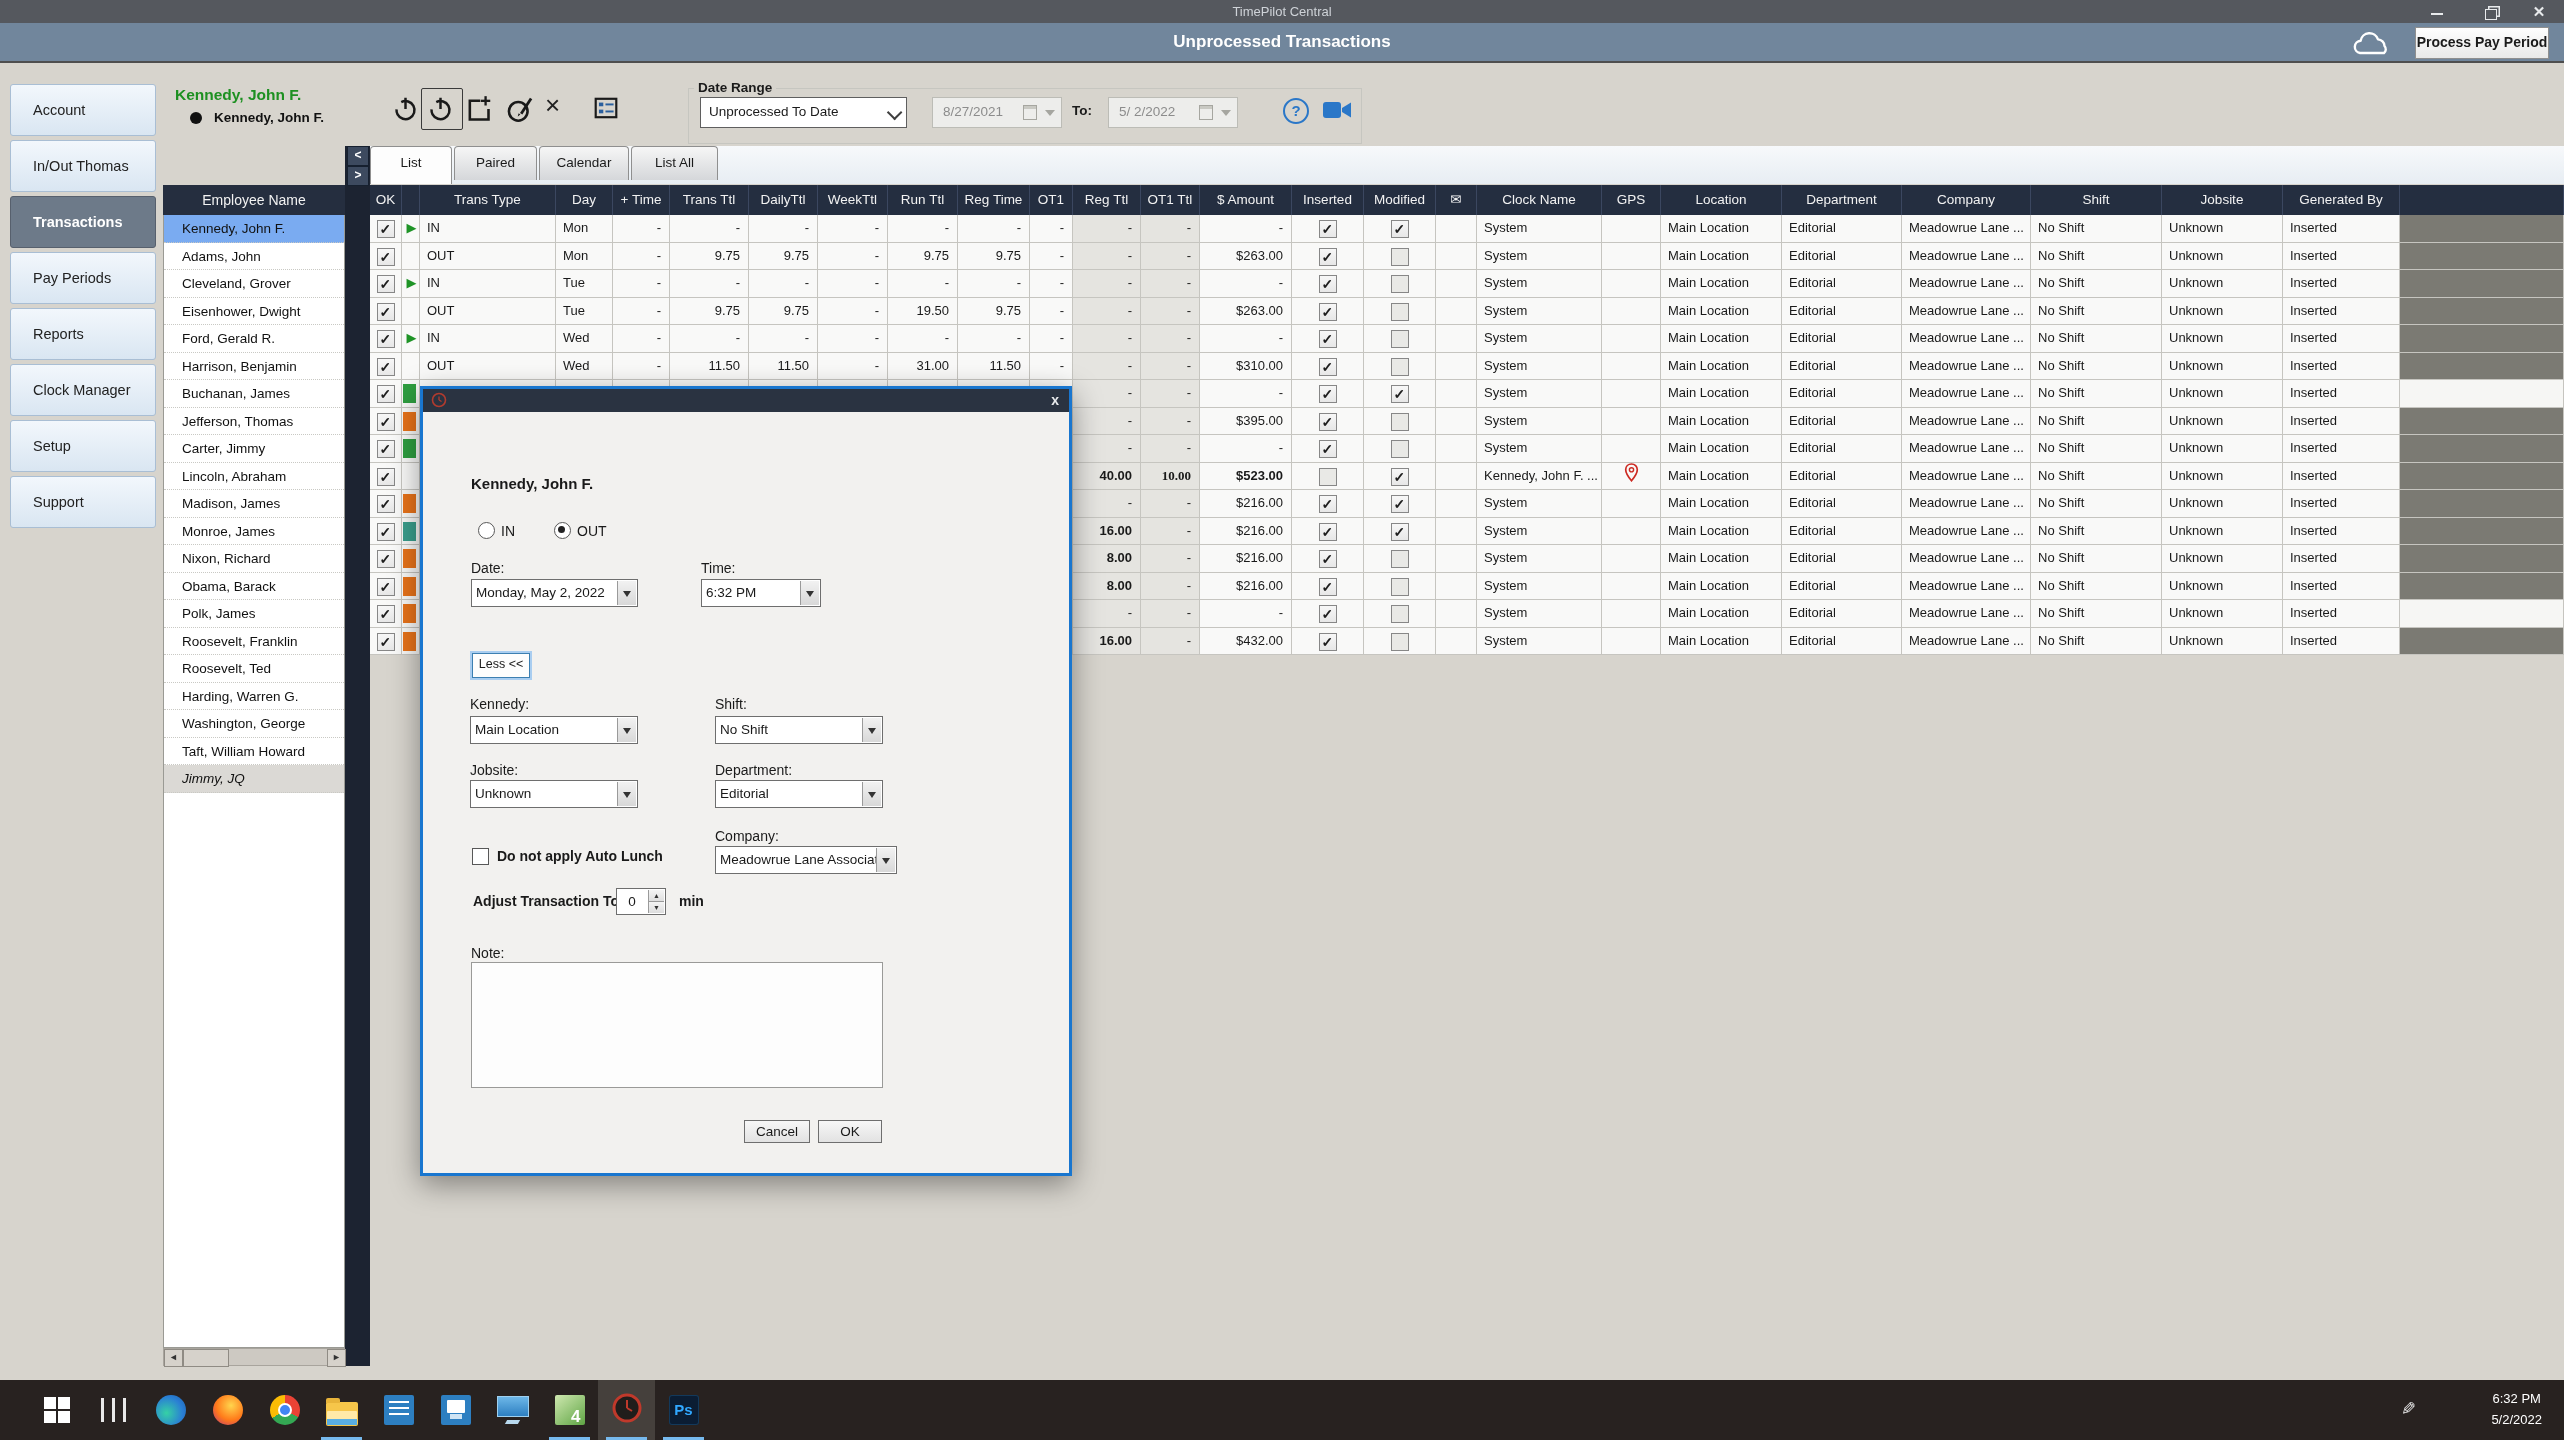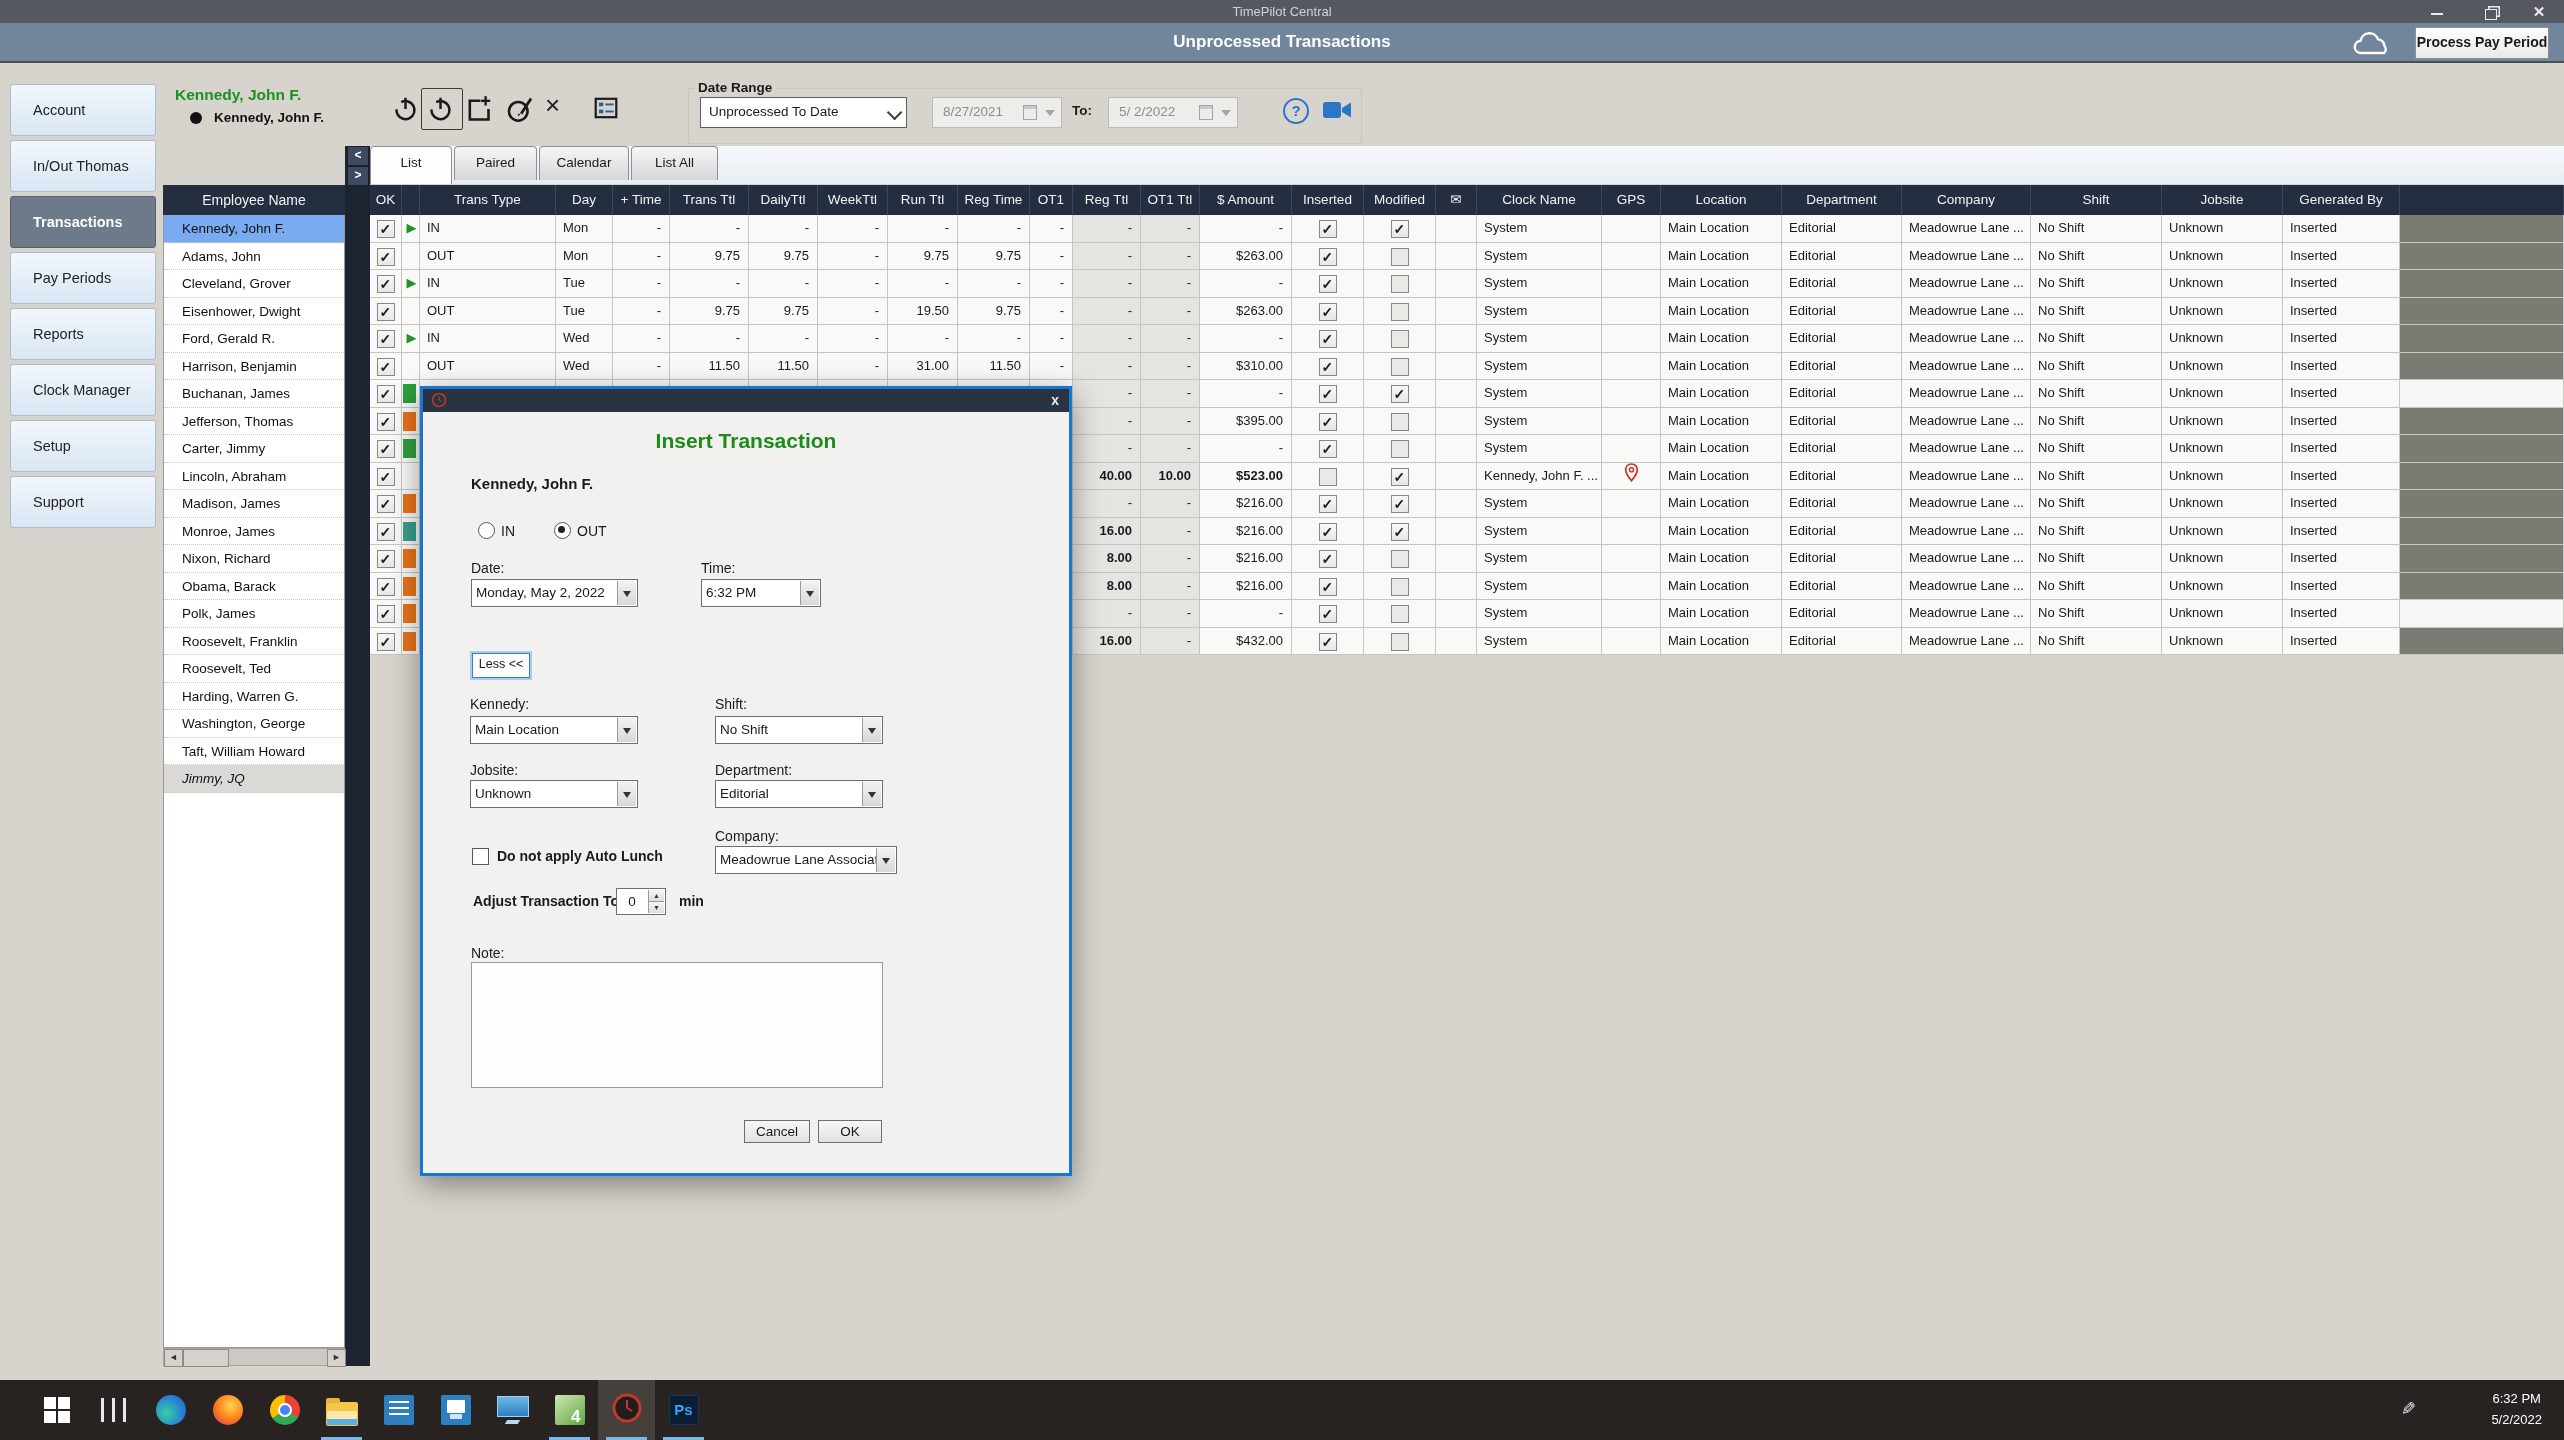--- a/index.html
+++ b/index.html
@@ -569,21 +569,21 @@
       <div class="gc left" style="left: 50px; width: 136px;"><span></span></div>
       <div class="gc left" style="left: 186px; width: 57px;"><span></span></div>
       <div class="gc right" style="left: 243px; width: 57px;"><span></span></div>
       <div class="gc right" style="left: 300px; width: 79px;"><span></span></div>
       <div class="gc right" style="left: 379px; width: 69px;"><span></span></div>
       <div class="gc right" style="left: 448px; width: 70px;"><span></span></div>
       <div class="gc right" style="left: 518px; width: 70px;"><span></span></div>
       <div class="gc right" style="left: 588px; width: 72px;"><span></span></div>
       <div class="gc right" style="left: 660px; width: 43px;"><span></span></div>
       <div class="gc right shade" style="left: 703px; width: 68px;"><span class="bold">40.00</span></div>
-      <div class="gc right shade" style="left: 771px; width: 59px;"><span class="bold">10.00</span></div>
+      <div class="gc right shade" style="left: 771px; width: 59px; font-family: Liberation Serif, serif;"><span class="bold">10.00</span></div>
       <div class="gc right" style="left: 830px; width: 92px;"><span class="bold">$523.00</span></div>
       <div class="gc center" style="left: 922px; width: 72px;"><span class="cb off"></span></div>
       <div class="gc center" style="left: 994px; width: 72px;"><span class="cb on"></span></div>
       <div class="gc center" style="left: 1066px; width: 41px;"></div>
       <div class="gc left" style="left: 1107px; width: 125px;"><span>Kennedy, John F. ...</span></div>
       <div class="gc center" style="left: 1232px; width: 59px;"><svg width="15" height="19" viewBox="0 0 15 19">
           <path d="M7.5 1C4.2 1 1.7 3.5 1.7 6.8c0 4.1 5.8 11 5.8 11s5.8-6.9 5.8-11C13.3 3.5 10.8 1 7.5 1z" fill="none" stroke="#cc2a22" stroke-width="1.7"></path>
           <circle cx="7.5" cy="6.8" r="2.1" fill="none" stroke="#cc2a22" stroke-width="1.4"></circle>
         </svg></div>
       <div class="gc left" style="left: 1291px; width: 121px;"><span>Main Location</span></div>
@@ -780,21 +780,20 @@
   <div class="abs" id="dlg-titlebar">
     <span class="abs" style="left:8px;top:3px;">
       <svg width="16" height="16" viewBox="0 0 16 16">
           <circle cx="8" cy="8" r="6.5" fill="none" stroke="#b23b2e" stroke-width="1.6"></circle>
           <line x1="8" y1="8" x2="8" y2="4.5" stroke="#b23b2e" stroke-width="1.3"></line>
           <line x1="8" y1="8" x2="10.5" y2="9.5" stroke="#b23b2e" stroke-width="1.3"></line>
         </svg>
     </span>
     <span class="abs" id="dlg-close">x</span>
   </div>
-  <div class="abs" id="dlg-title">Insert Transaction</div>
   <div class="abs" id="dlg-emp">Kennedy, John F.</div>
 
   <div class="abs radio" style="left:55px;top:133px;"></div>
   <span class="abs dlbl" style="left:78px;top:134px;">IN</span>
   <div class="abs radio on" style="left:131px;top:133px;"></div>
   <span class="abs dlbl" style="left:154px;top:134px;">OUT</span>
 
   <span class="abs dlbl" style="left:48px;top:171px;">Date:</span>
   <div class="abs dcombo" style="left:48px;top:190px;width:167px;">
     <span>Monday, May  2, 2022</span>

